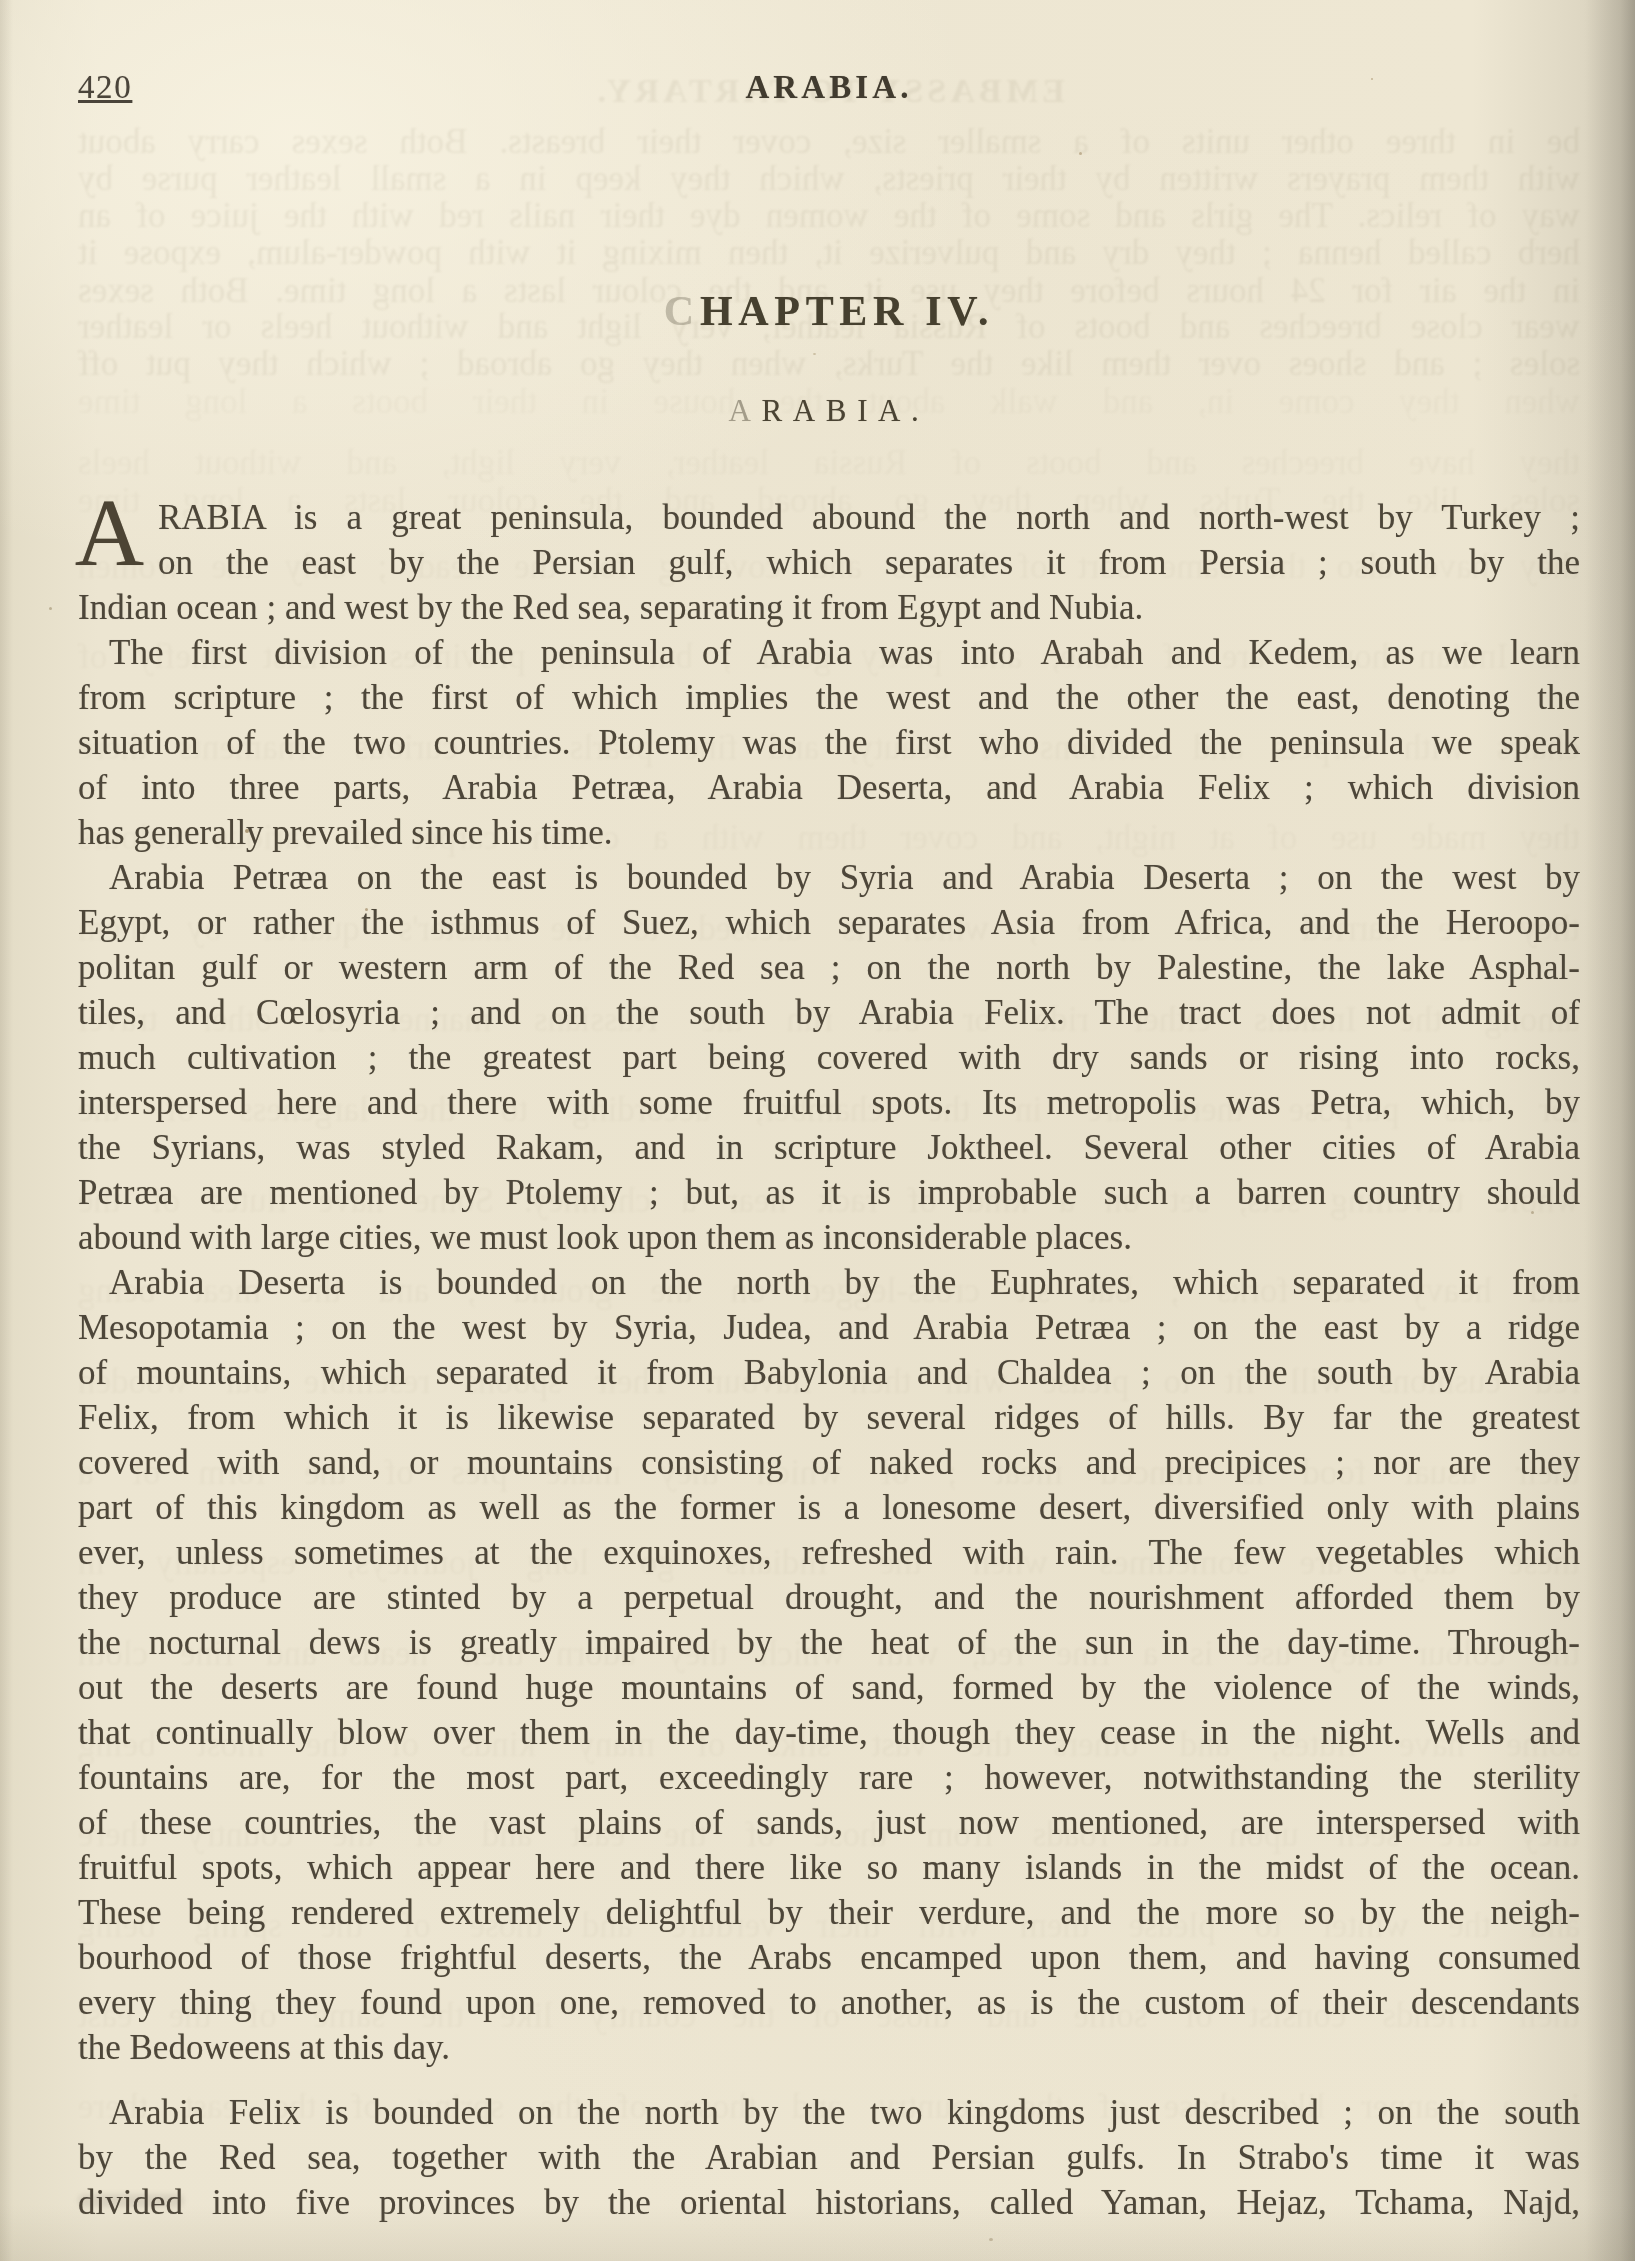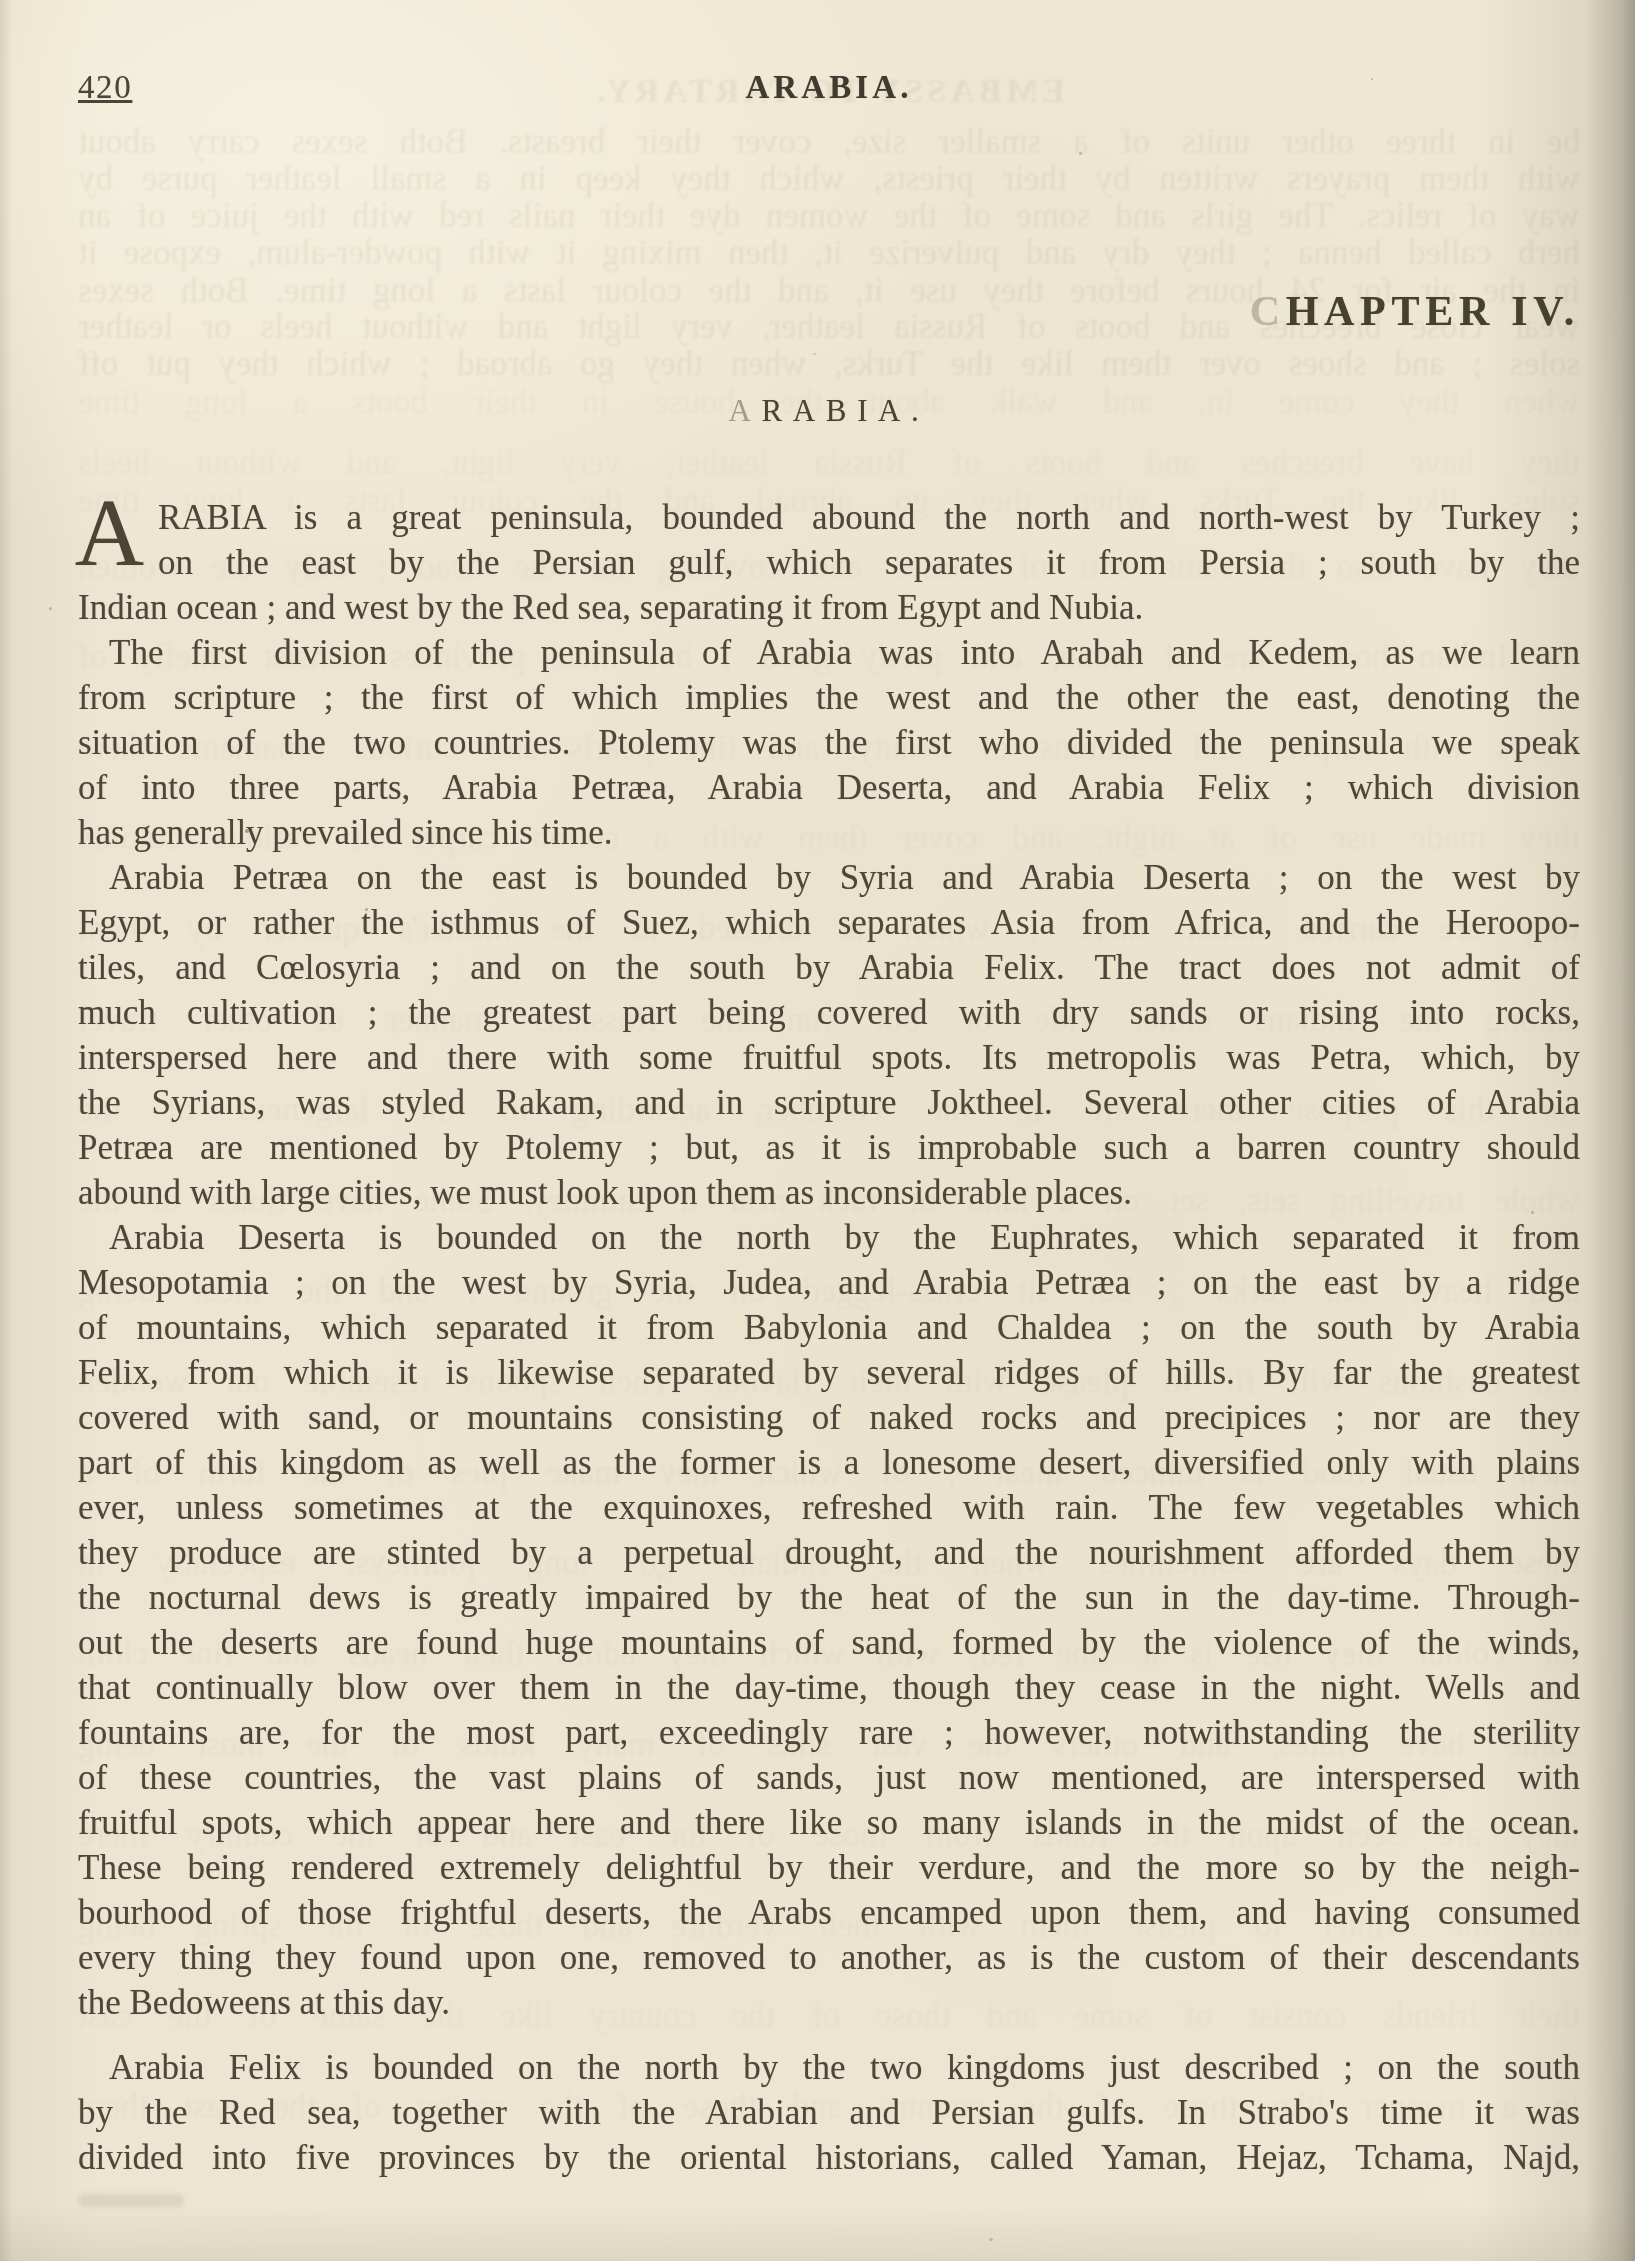--- a/index.html
+++ b/index.html
@@ -52,21 +52,21 @@
     text-shadow:0 0 0.8px rgba(74,68,58,.35);
     text-decoration:underline;
   }
   .runhead{
     position:absolute;left:0;top:0;width:100%;text-align:center;
     font-size:33px;font-weight:700;letter-spacing:4.1px;color:#413b2f;
     text-shadow:0 0 0.8px rgba(65,59,47,.4);
   }
   .chapter{
     position:absolute;left:78px;top:287px;width:1502px;margin:0;
-    text-align:right;font-size:42px;font-weight:700;letter-spacing:5.7px;
+    text-align:center;font-size:42px;font-weight:700;letter-spacing:5.7px;
     color:#46402f;text-shadow:0 0 0.8px rgba(70,64,47,.4);
   }
   .chapter::first-letter{opacity:.28;}
   .subtitle{
     position:absolute;left:78px;top:393px;width:1502px;margin:0;
     text-align:center;font-size:31px;font-weight:400;letter-spacing:10.6px;
     color:#4a4333;text-shadow:0 0 0.8px rgba(74,67,51,.4);
   }
   .subtitle::first-letter{opacity:.45;}
 
@@ -151,20 +151,21 @@
         <div class="para p1">
           <div class="line indent">The first division of the peninsula of Arabia was into Arabah and Kedem, as we learn</div>
           <div class="line">from scripture ; the first of which implies the west and the other the east, denoting the</div>
           <div class="line">situation of the two countries.  Ptolemy was the first who divided the peninsula we speak</div>
           <div class="line">of into three parts, Arabia Petræa, Arabia Deserta, and Arabia Felix ; which division</div>
           <div class="line endline">has generally prevailed since his time.</div>
         </div>
         <div class="para p2">
           <div class="line indent">Arabia Petræa on the east is bounded by Syria and Arabia Deserta ; on the west by</div>
           <div class="line">Egypt, or rather the isthmus of Suez, which separates Asia from Africa, and the Heroopo-</div>
+          <div class="line">politan gulf or western arm of the Red sea ; on the north by Palestine, the lake Asphal-</div>
           <div class="line">tiles, and Cœlosyria ; and on the south by Arabia Felix.  The tract does not admit of</div>
           <div class="line">much cultivation ; the greatest part being covered with dry sands or rising into rocks,</div>
           <div class="line">interspersed here and there with some fruitful spots.  Its metropolis was Petra, which, by</div>
           <div class="line">the Syrians, was styled Rakam, and in scripture Joktheel.  Several other cities of Arabia</div>
           <div class="line">Petræa are mentioned by Ptolemy ; but, as it is improbable such a barren country should</div>
           <div class="line endline">abound with large cities, we must look upon them as inconsiderable places.</div>
         </div>
         <div class="para p3">
           <div class="line indent">Arabia Deserta is bounded on the north by the Euphrates, which separated it from</div>
           <div class="line">Mesopotamia ; on the west by Syria, Judea, and Arabia Petræa ; on the east by a ridge</div>

